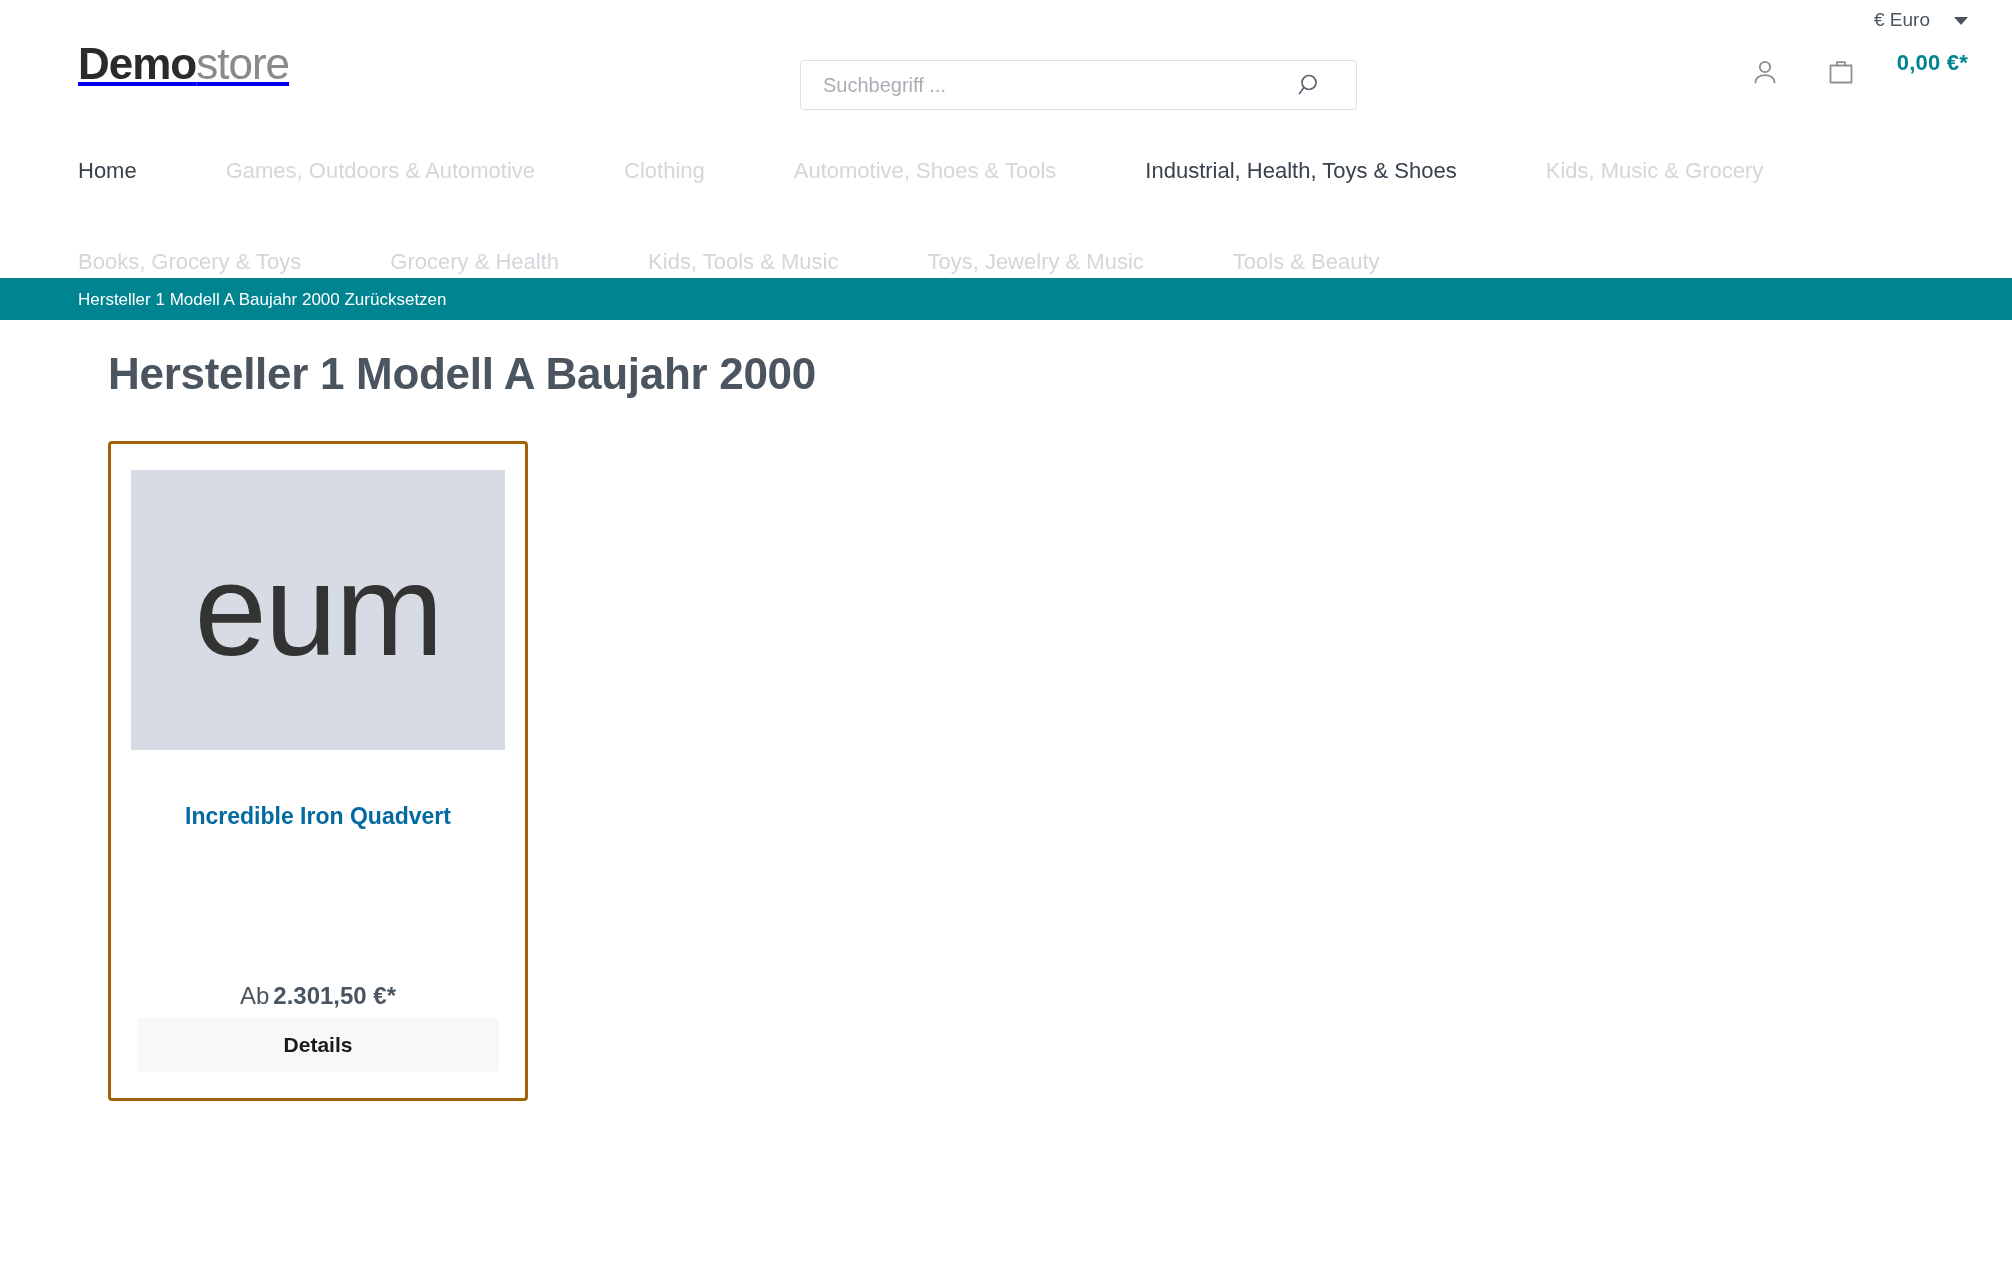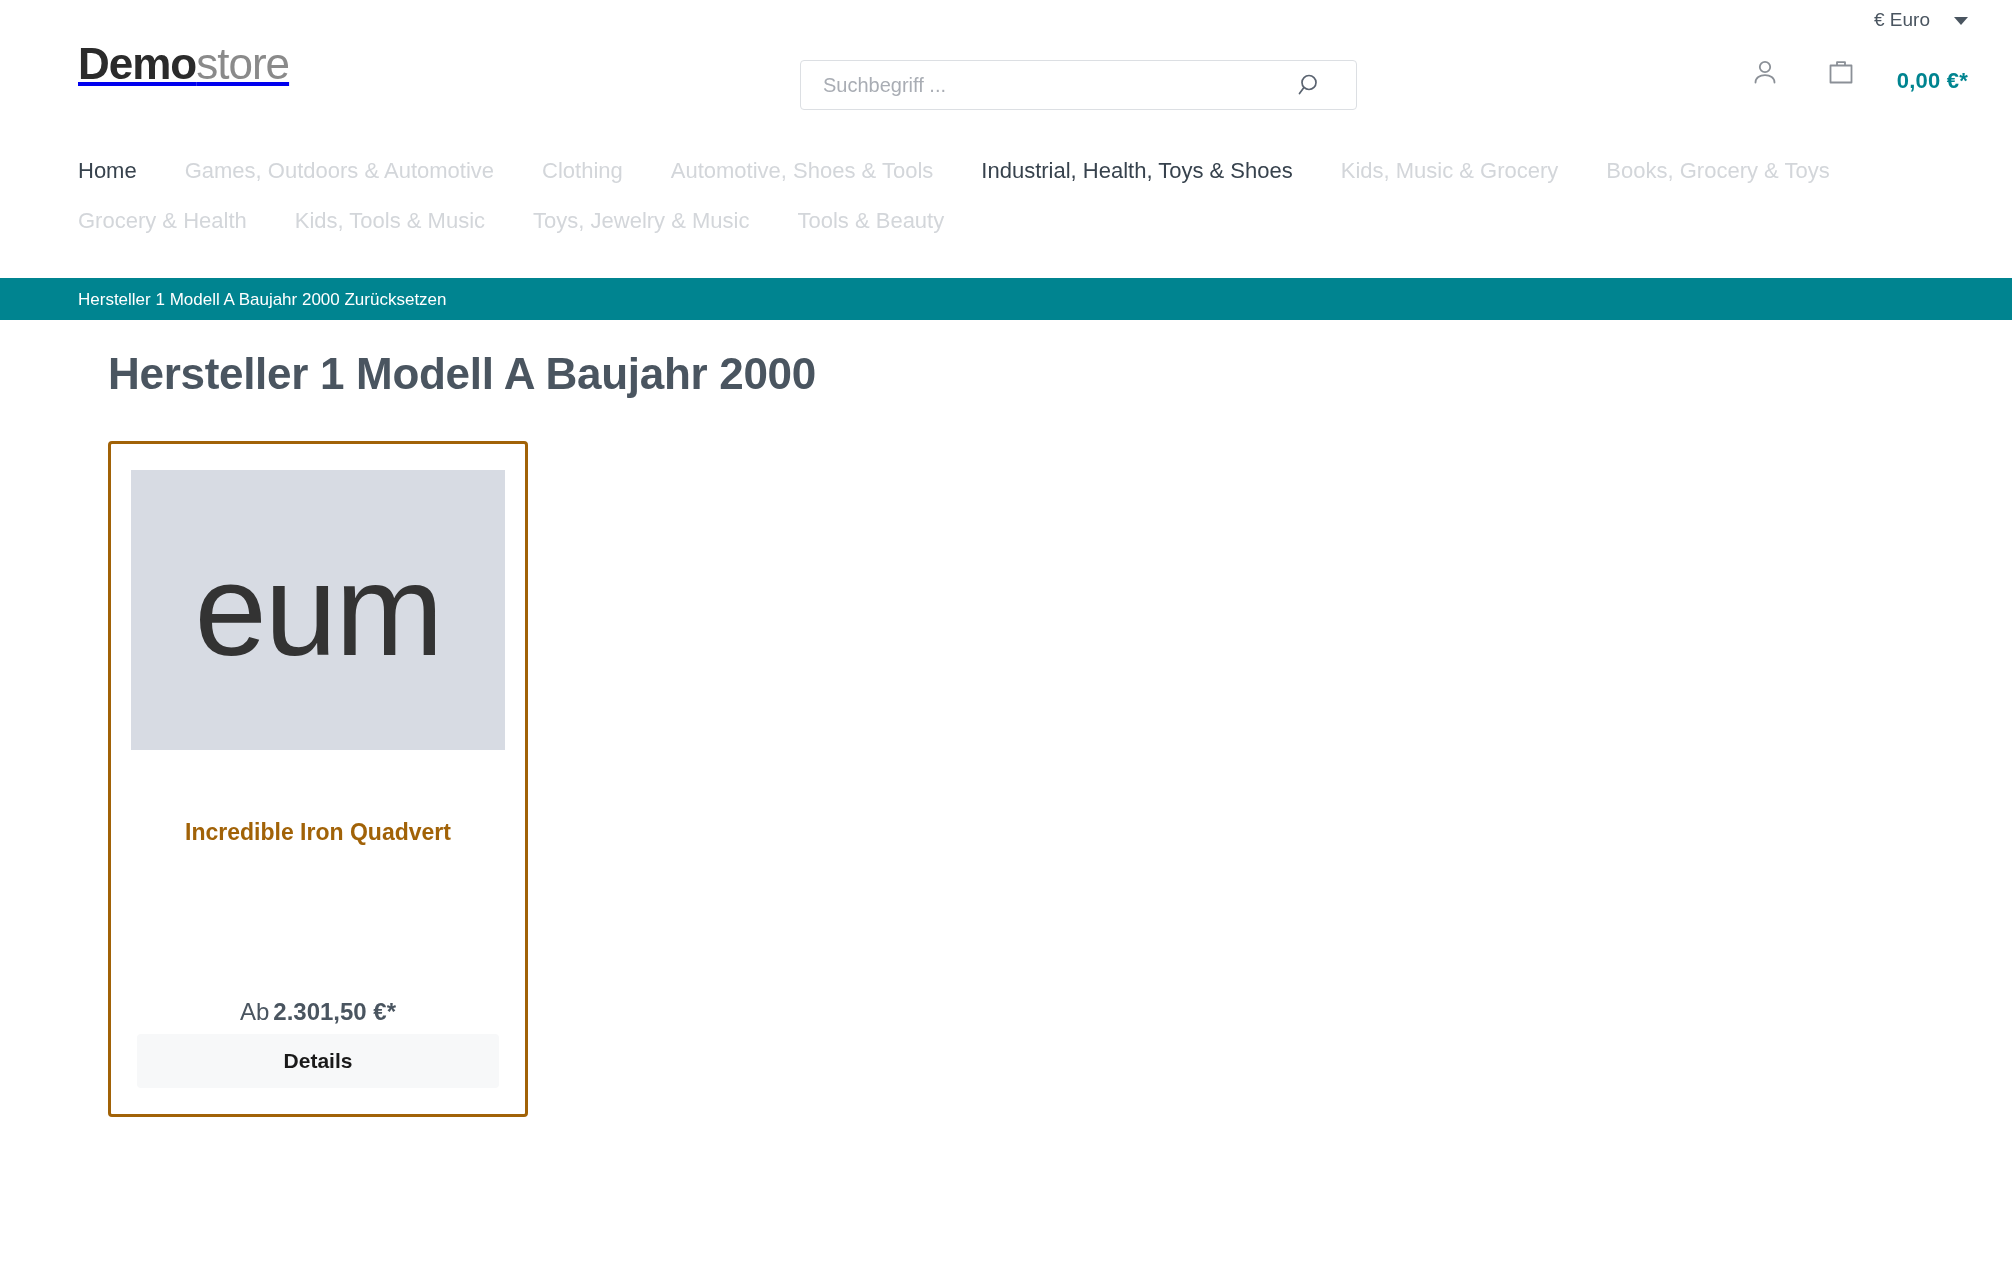--- a/index.html
+++ b/index.html
@@ -64,38 +64,38 @@
   }
   .searchbox input::placeholder { color: #a9adb4; }
   .search-btn {
     width: 34px; height: 34px; border: 0; background: transparent;
     cursor: pointer; display: flex; align-items: center; justify-content: center;
     padding: 0;
   }
 
   .header-actions {
     position: absolute; right: 44px; top: 28px;
-    display: flex; align-items: flex-end; gap: 32px;
+    display: flex; align-items: flex-start; gap: 32px;
   }
   .icon-btn {
     width: 44px; height: 44px; border: 0; background: transparent;
     cursor: pointer; display: flex; align-items: center; justify-content: center;
     padding: 0;
   }
   .cart-amount {
     font-size: 22px; font-weight: 700; color: #008490; white-space: nowrap;
     letter-spacing: .2px; margin-left: 2px;
   }
 
   
   .mainnav {
     position: absolute; top: 146px; left: 0; right: 0;
     padding: 0 78px;
     display: flex; flex-wrap: wrap;
-    column-gap: 0; row-gap: 0;
+    column-gap: 0; row-gap: 0; gap: 41px;
   }
   .navitem {
     font-size: 22px; line-height: 1;
     color: #d3d6da;
     padding: 14px 0; margin-right: 48px;
     white-space: nowrap; cursor: pointer;
     text-decoration: none;
   }
   .navitem.active { color: #37424d; }
 
@@ -136,22 +136,22 @@
     display: flex; align-items: center; justify-content: center;
     overflow: hidden;
     cursor: pointer;
   }
   .product-image span {
     font-size: 130px; color: #333333; font-weight: 400;
     line-height: 1; letter-spacing: -2px;
     font-family: "Liberation Sans", sans-serif;
   }
   .product-name {
-    margin-top: 68px;
-    font-size: 23px; font-weight: 700; color: #a16207;
+    margin-top: 52px;
+    font-size: 23px; font-weight: 700; color: #0369a1;
     line-height: 1.3; cursor: pointer; text-decoration: none;
     display: block;
   }
   .spacer { flex: 1; min-height: 150px; }
   .price-line {
     font-size: 24px; color: #4a5560; white-space: nowrap;
     margin-bottom: 8px;
   }
   .price-line .from { font-weight: 400; }
   .price-line .amount { font-weight: 700; margin-left: 4px; }

